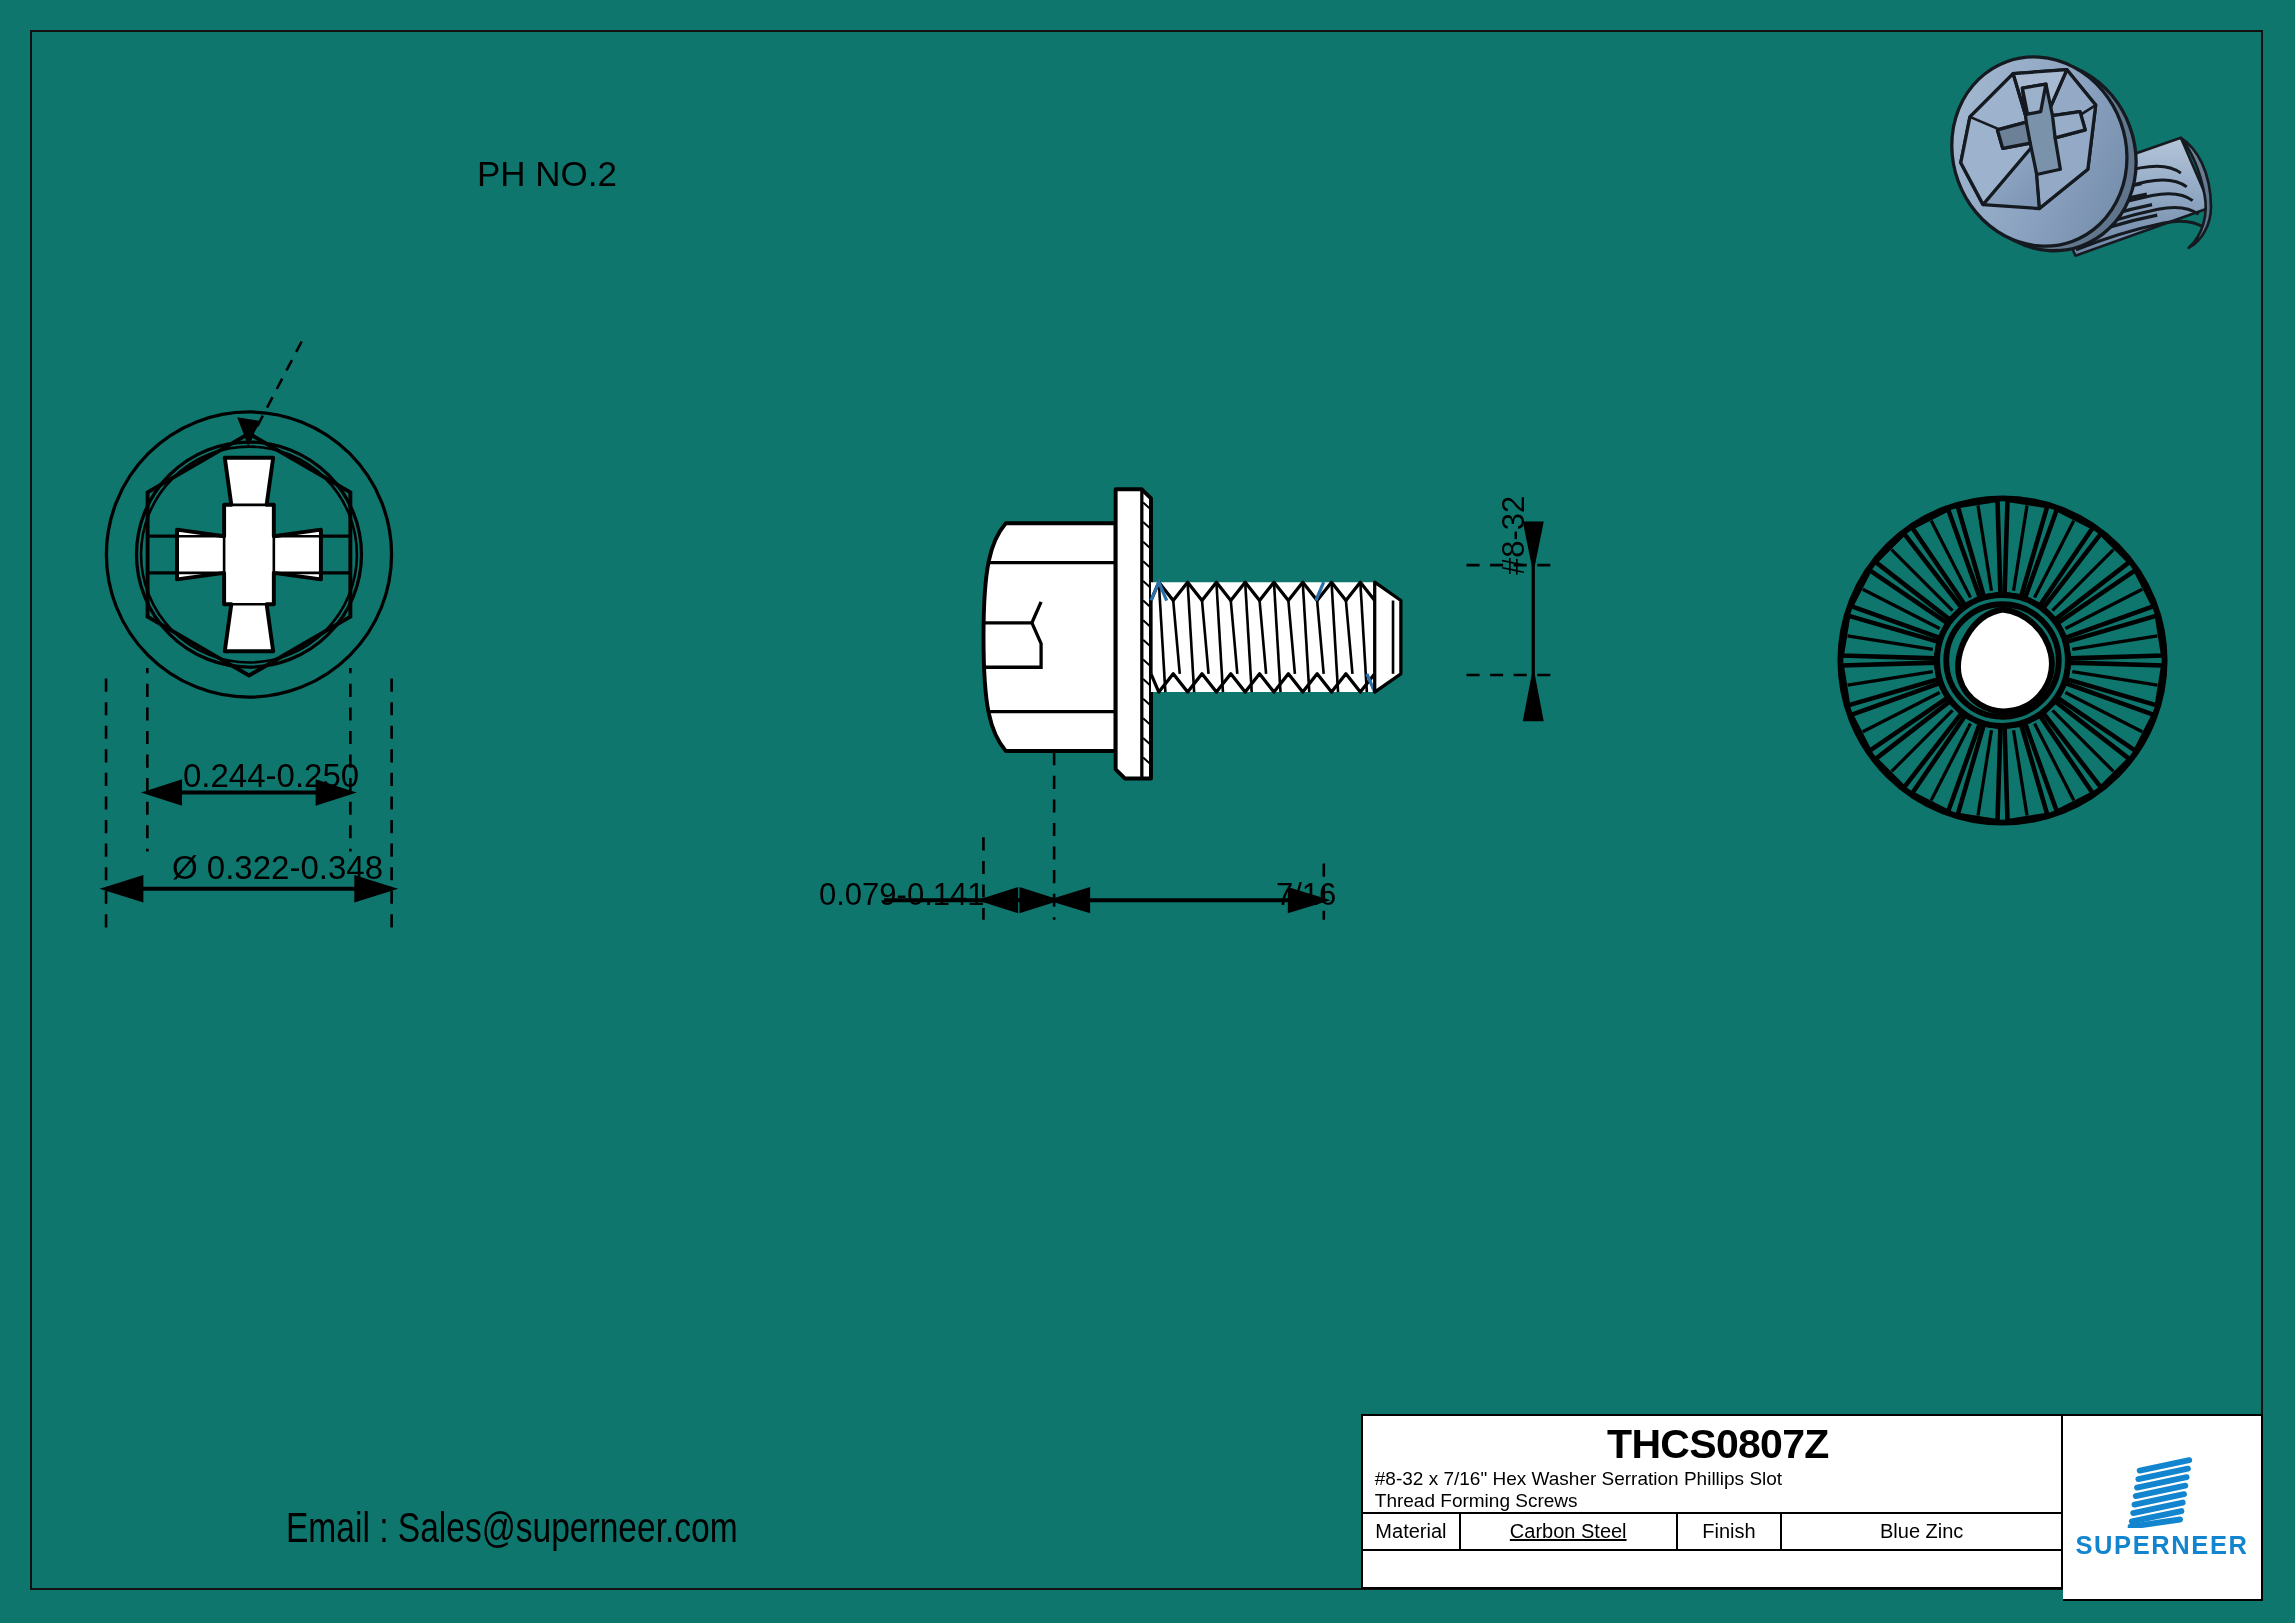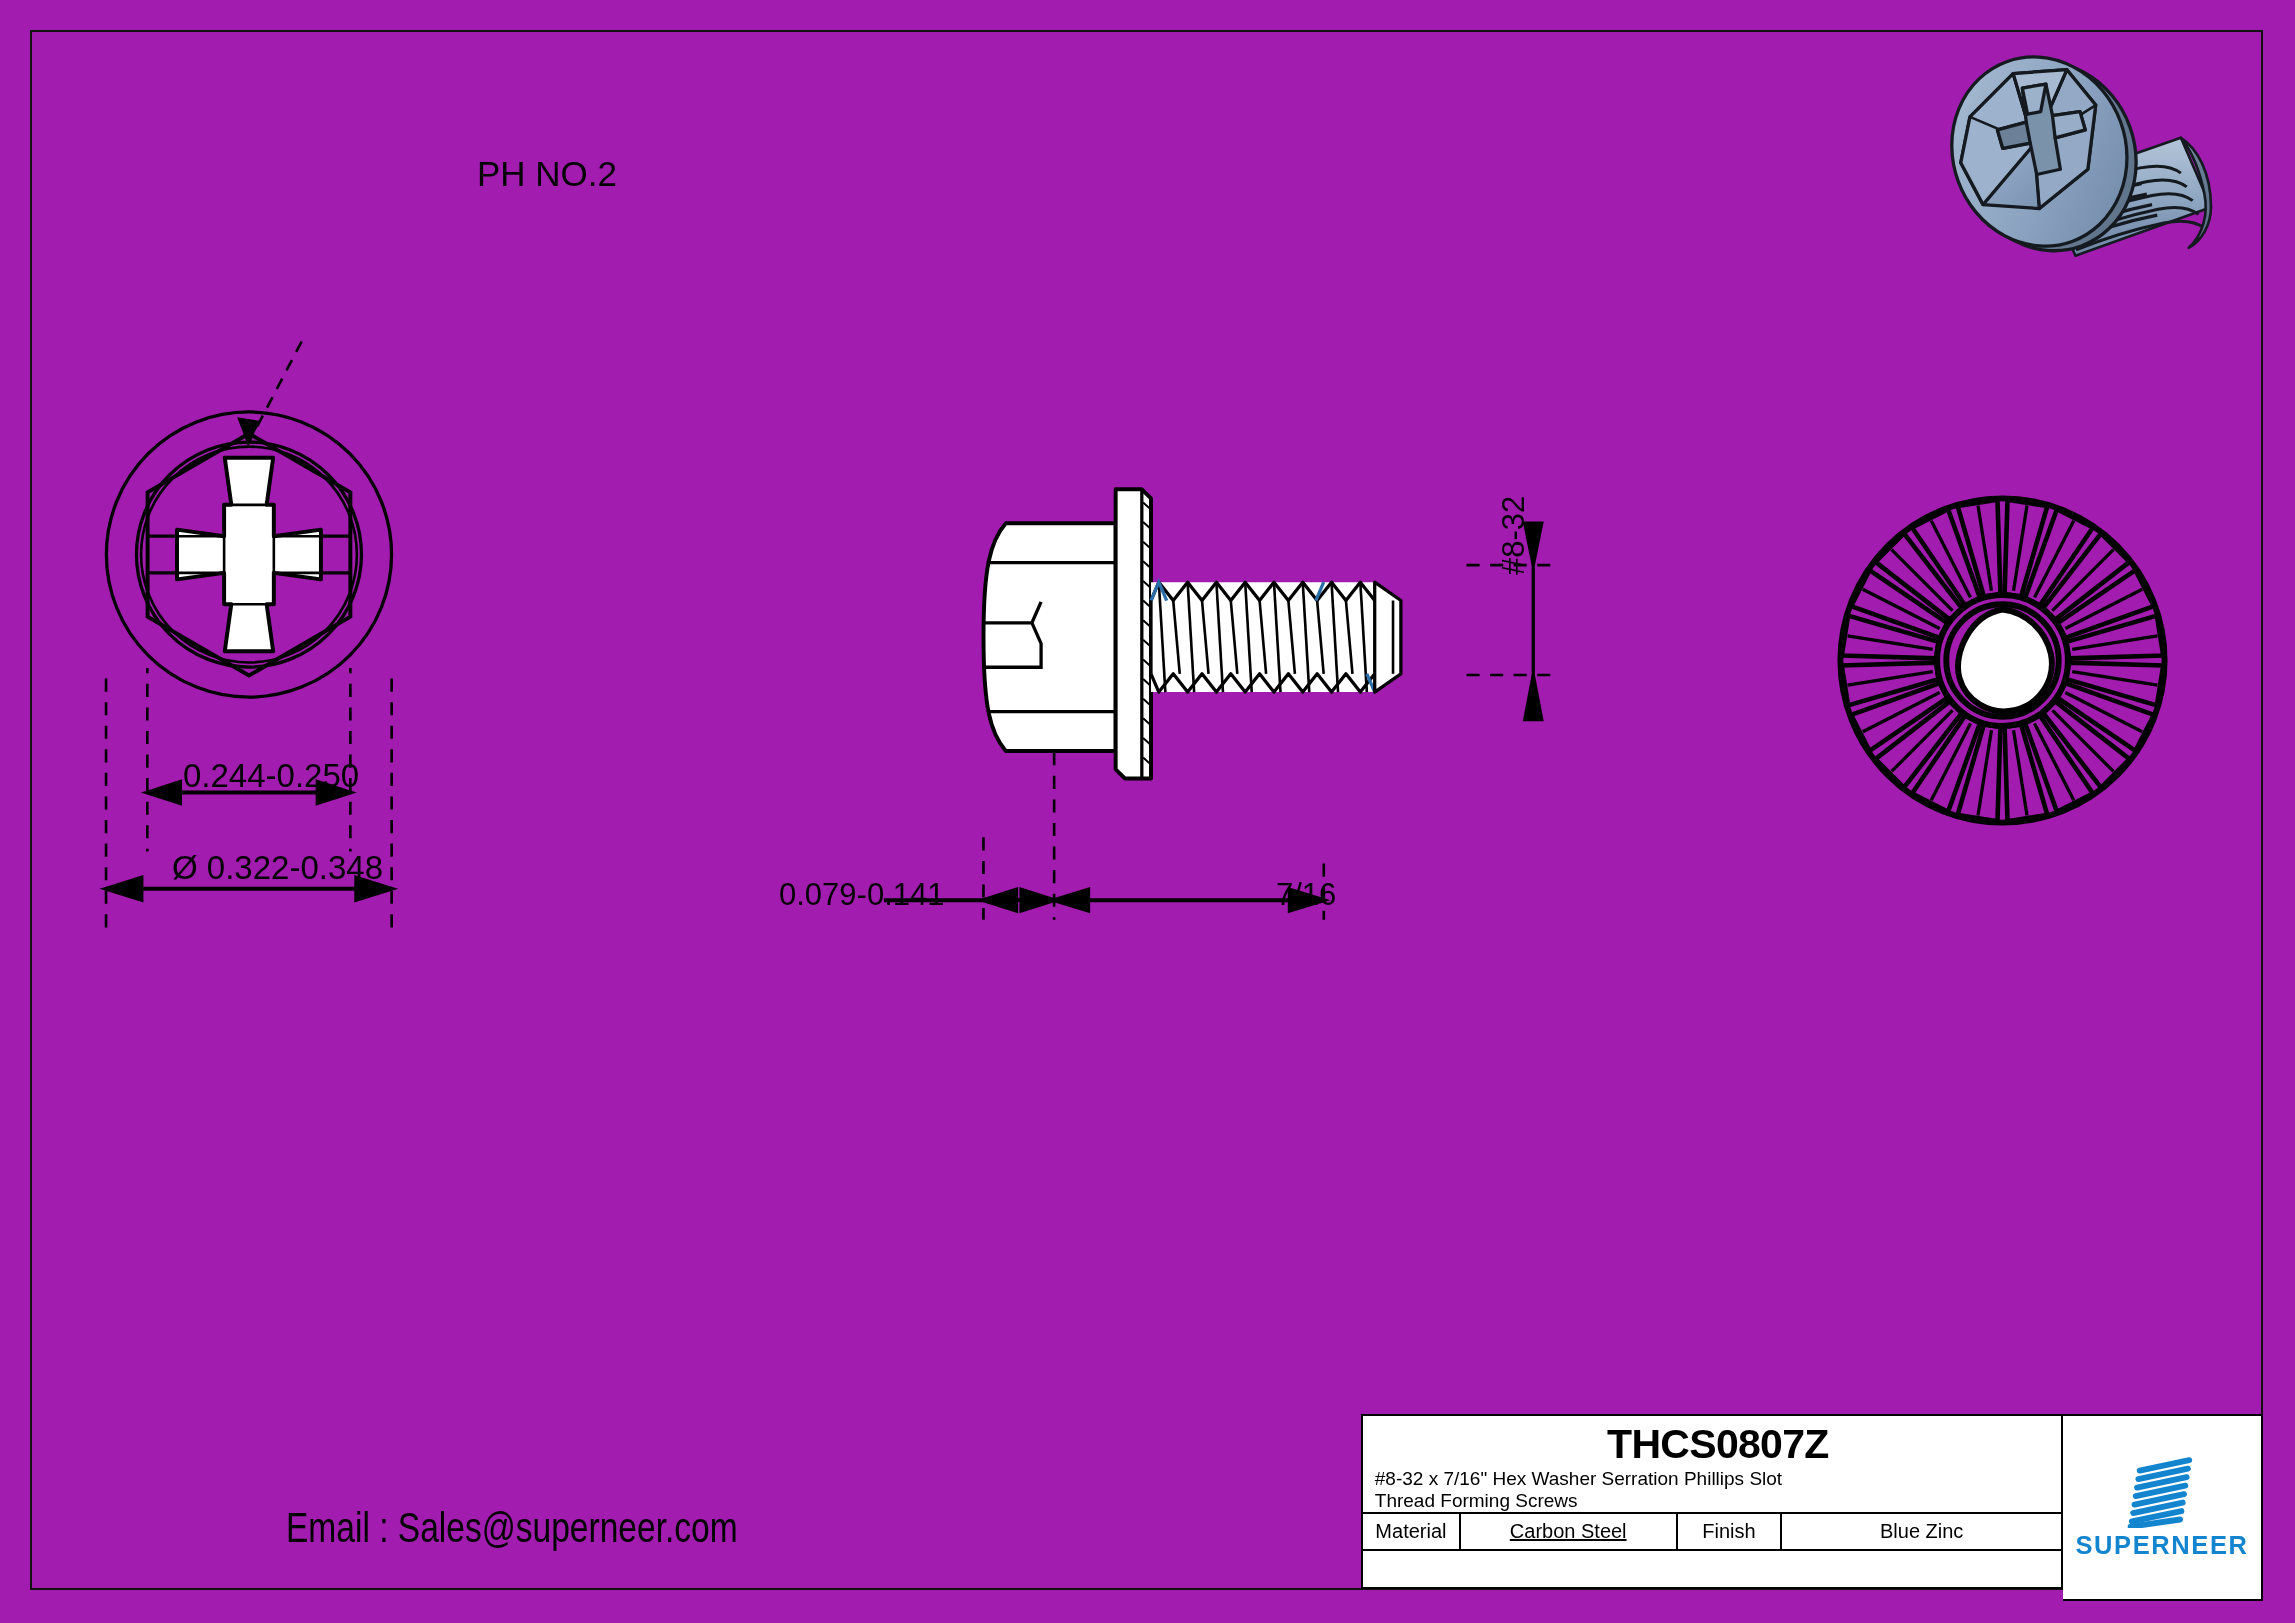--- a/index.html
+++ b/index.html
@@ -1,18 +1,18 @@
 <!DOCTYPE html>
 <html style="font-size:10.5px"><head>
 <meta charset="utf-8">
 <style>
   html,body{margin:0;padding:0;background:#fff;}
   body{width:2295px;height:1623px;position:relative;overflow:hidden;
        font-family:"Liberation Sans",sans-serif;color:#000;}
-  .sheet{position:absolute;left:0;top:0;width:2295px;height:1623px;background:#a21caf;}
+  .sheet{position:absolute;left:0;top:0;width:2295px;height:1623px;background:#0f766e;}
   .border-frame{position:absolute;left:30px;top:30px;width:2233px;height:1560px;
        border:2.6px solid #111;box-sizing:border-box;}
   svg{display:block;}
   .abs{position:absolute;}
 
   
   .title-block{position:absolute;left:1361px;top:1414px;width:702px;height:175px;
        border:2.6px solid #000;box-sizing:border-box;background:#fff;}
   .tb-top{height:98px;box-sizing:border-box;border-bottom:2.6px solid #000;padding:6.5px 0 0 11.8px;}
   .tb-code{font-size:41px;font-weight:bold;letter-spacing:-0.7px;line-height:43px;
@@ -286,21 +286,21 @@
       <path d="M872,616 L820,600 L820,632 Z"></path>
     </g>
 
     <g stroke="#000" stroke-width="5" fill="#000">
       <line x1="1192" y1="40" x2="1192" y2="340"></line>
       <path d="M1192,104 L1179,40 L1205,40 Z"></path>
       <path d="M1192,272 L1179,340 L1205,340 Z"></path>
     </g>
   </svg>
 
-  <div class="abs dimtext" style="left:779px;top:877px;font-size:31px;">0.079-0.141</div>
+  <div class="abs dimtext" style="left:819px;top:877px;font-size:31px;">0.079-0.141</div>
   <div class="abs dimtext" style="left:1276px;top:877px;font-size:31px;">7/16</div>
   <div class="abs dimtext" style="left:1496px;top:575px;font-size:31px;width:144px;
               transform:rotate(-90deg);transform-origin:left top;white-space:nowrap;">#8-32</div>
 
   <svg class="abs" style="left:1826px;top:484px;" width="353" height="353" viewBox="0 0 540 540">
     <g fill="none" stroke="#000" stroke-width="9" stroke-linejoin="round">
       <circle cx="270" cy="270" r="248"></circle>
     </g>
 
     <g fill="none" stroke="#000" stroke-width="7" stroke-linejoin="round">

